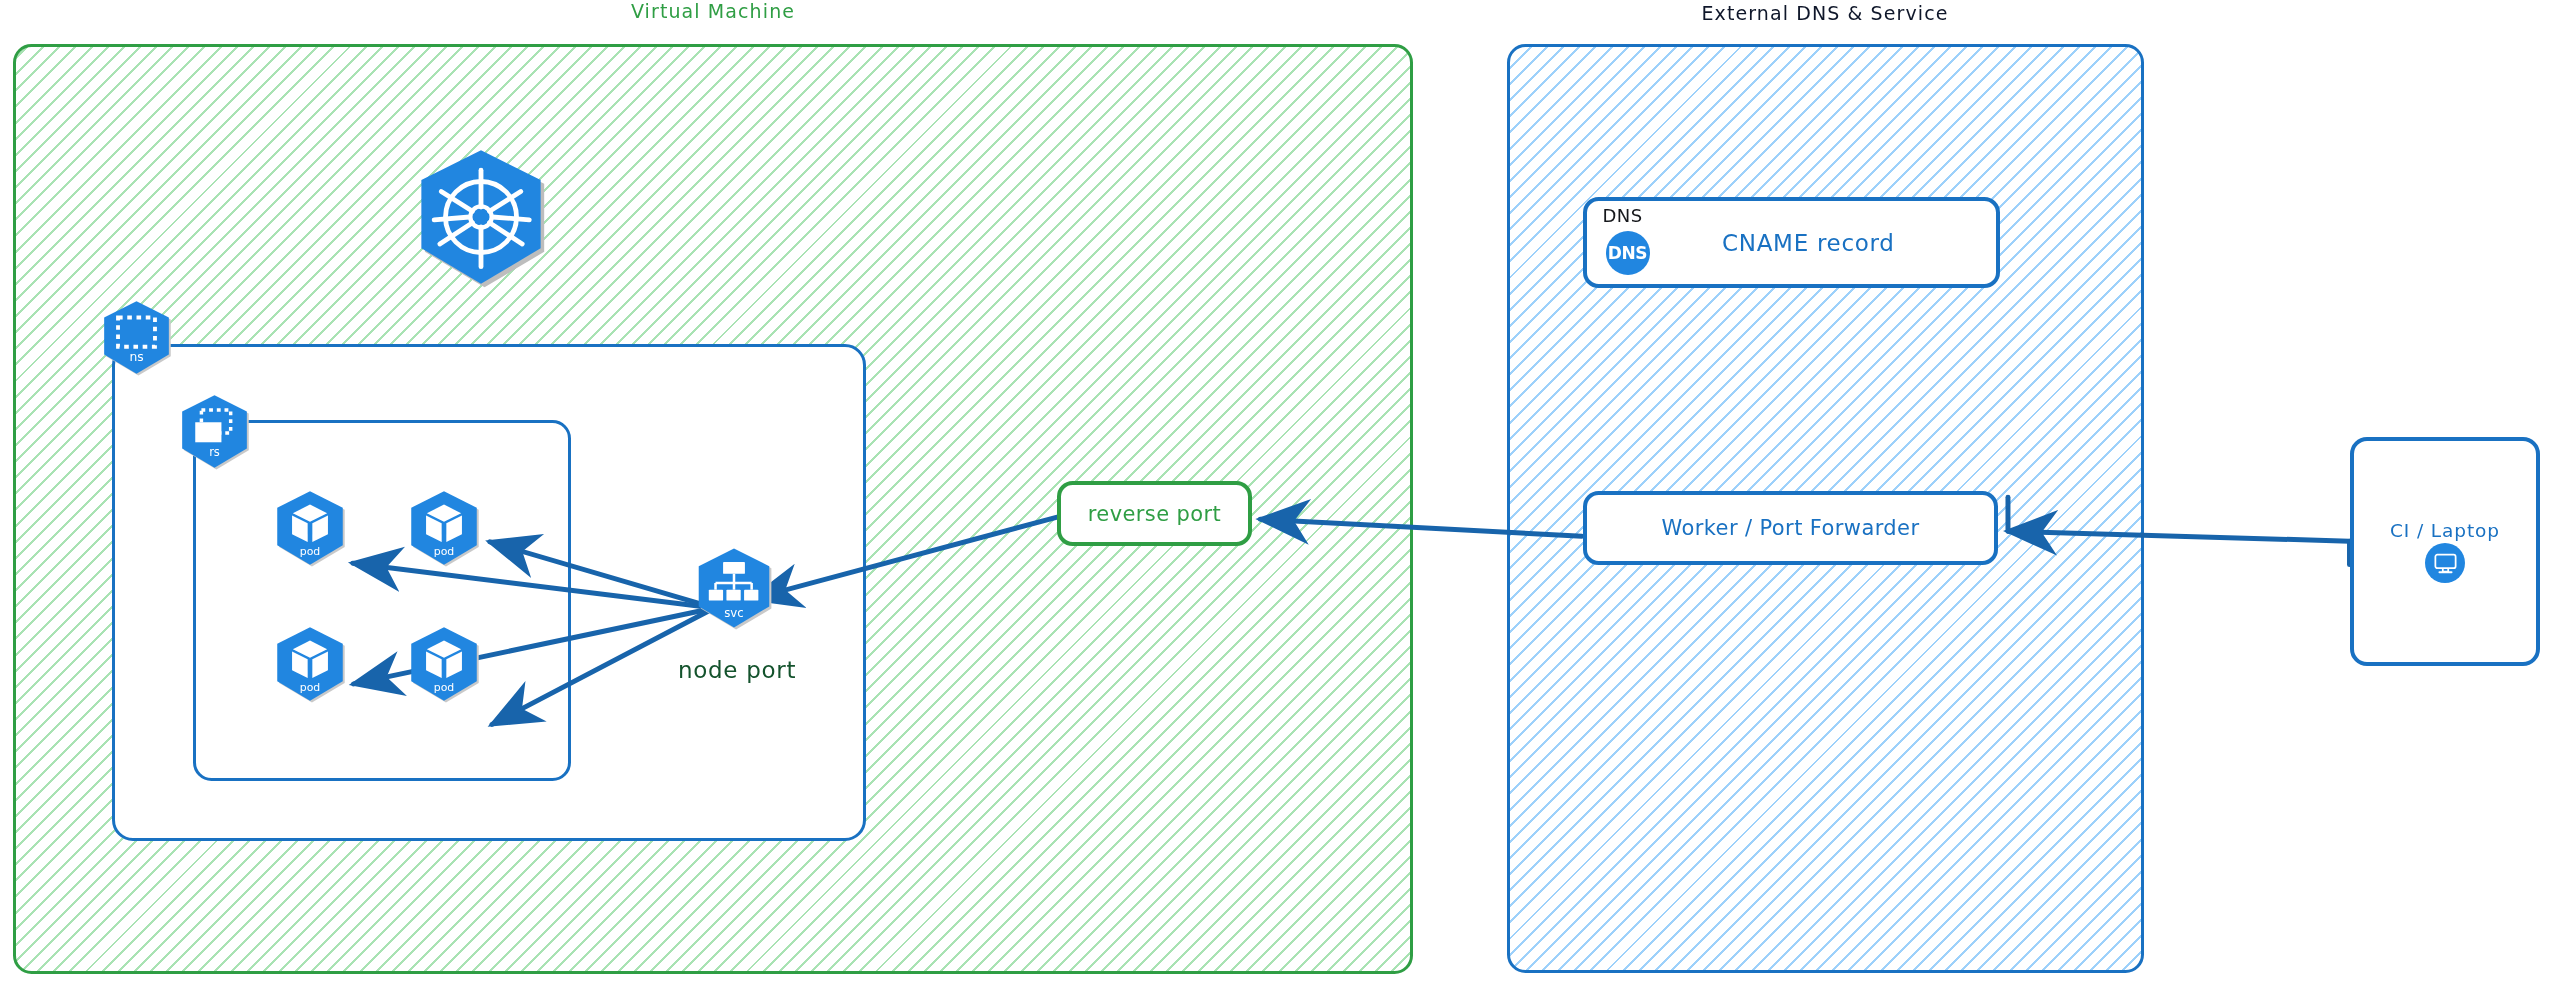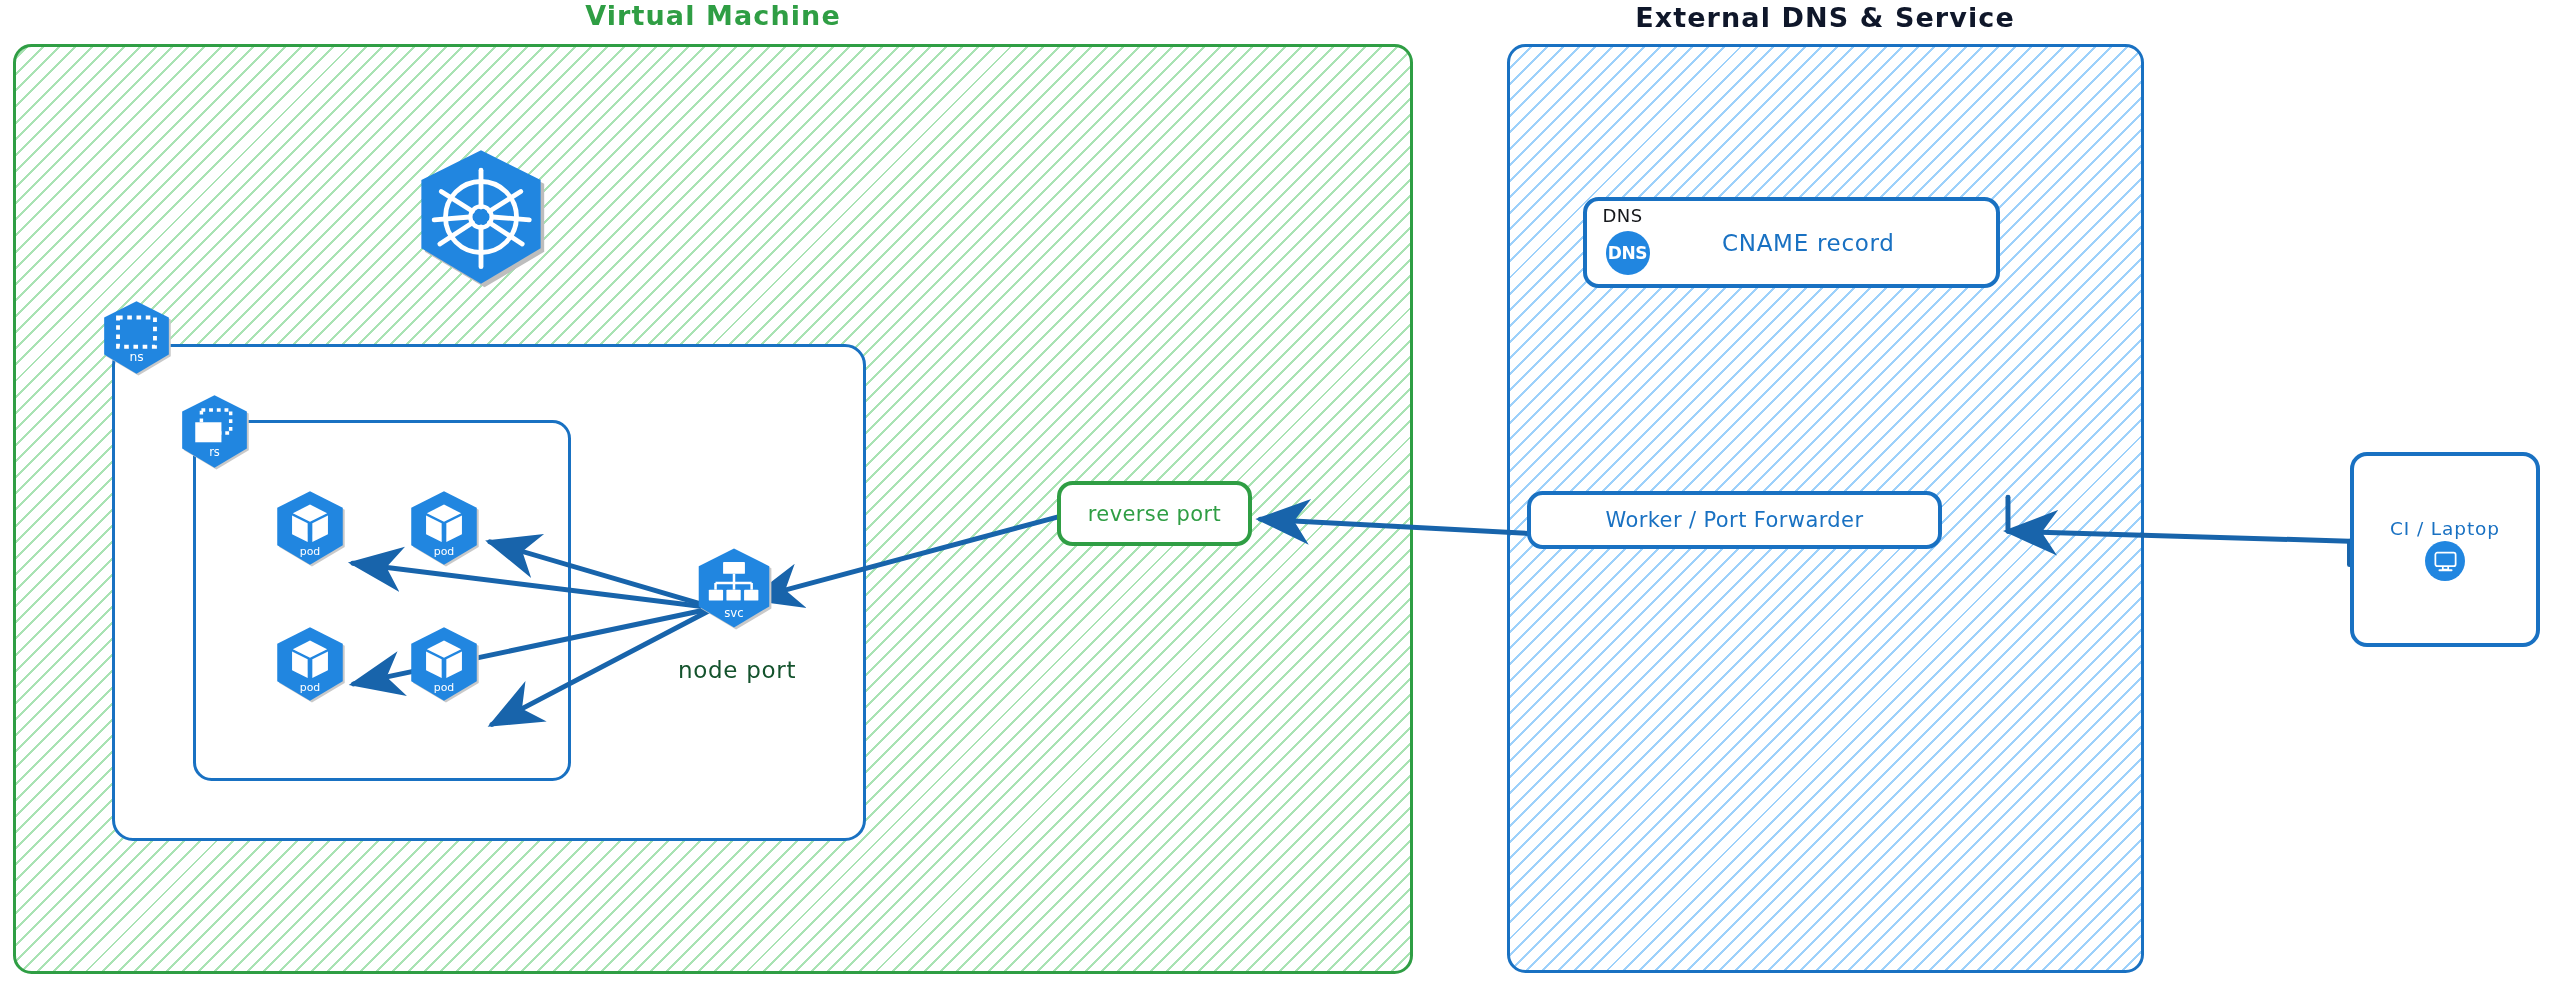--- a/index.html
+++ b/index.html
@@ -14,22 +14,22 @@
   #stage {
     position: relative;
     width: 2576px;
     height: 983px;
     background: #ffffff;
     overflow: hidden;
   }
   .zone-title {
     position: absolute;
     font-family: "DejaVu Sans", sans-serif;
-    font-size: 27px;
-    font-weight: 700;
+    font-size: 19px;
+    font-weight: 400;
     letter-spacing: 1.1px;
     white-space: nowrap;
     transform: translateX(-50%);
   }
   .zone-title.green { color: #2f9e44; }
   .zone-title.blue  { color: #0f172a; }
 
   
   .zone {
     position: absolute;
@@ -339,31 +339,31 @@
       <text x="50" y="84" fill="#ffffff" font-size="14" font-family="DejaVu Sans, sans-serif" text-anchor="middle">svc</text>
     </svg>
   </div>
 
   <div class="free-label" style="left:678px; top:657px; font-size:23px; letter-spacing:0.7px;">node port</div>
 
   <div class="node-box green-edge" style="left:1057px; top:481px; width:195px; height:65px;">
     <span class="node-label green">reverse port</span>
   </div>
 
-  <div class="node-box blue-edge" style="left:1527px; top:491px; width:415px; height:58px;align-items:center;">
+  <div class="node-box blue-edge" style="left:1583px; top:491px; width:415px; height:74px;align-items:center;">
     <span class="node-label blue">Worker / Port Forwarder</span>
   </div>
 
   <div class="dns-card" style="left:1583px; top:197px; width:417px; height:91px;">
     <span class="dns-tag">DNS</span>
     <span class="dns-chip">DNS</span>
     <span class="dns-text">CNAME record</span>
   </div>
 
-  <div class="ci-card" style="left:2350px; top:452px; width:190px; height:195px;">
+  <div class="ci-card" style="left:2350px; top:437px; width:190px; height:229px;">
     <div class="ci-inner">
       <span class="ci-title">CI / Laptop</span>
       <span class="ci-chip">
         <svg width="27" height="27" viewBox="0 0 40 40">
           <rect x="5" y="7" width="30" height="20" rx="3" fill="none" stroke="#ffffff" stroke-width="2.6"></rect>
           <path d="M16,27 L16,32 L24,32 L24,27" fill="none" stroke="#ffffff" stroke-width="2.6"></path>
           <line x1="11" y1="33" x2="29" y2="33" stroke="#ffffff" stroke-width="2.8" stroke-linecap="round"></line>
         </svg>
       </span>
     </div>

